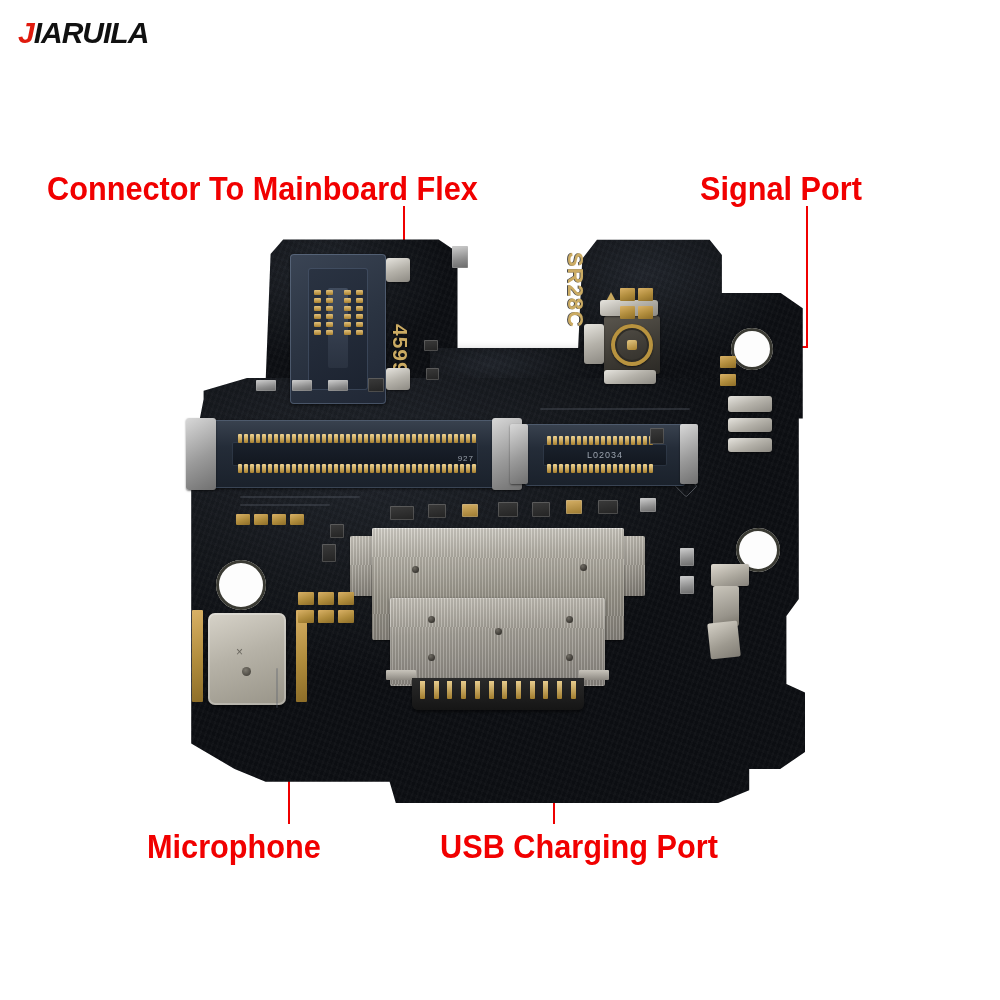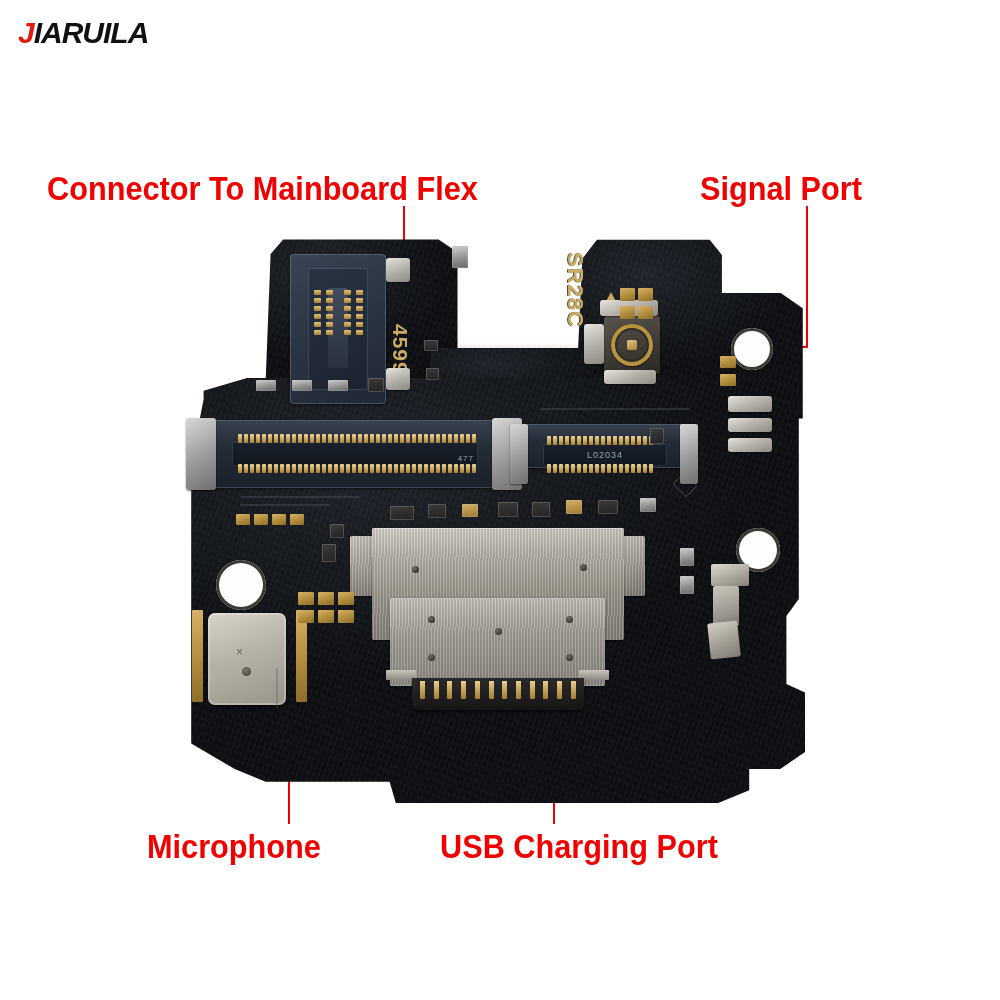--- a/index.html
+++ b/index.html
@@ -220,21 +220,21 @@
   .anchor {
     position: absolute;
     background: linear-gradient(150deg, #d8d8d8 0%, #9a9a9a 55%, #707070 100%);
     border-radius: 2px;
     box-shadow: 0 1px 2px rgba(0,0,0,0.5);
   }
 
   
   #btb-sec {
     position: absolute;
-    left: 345px; top: 196px; width: 160px; height: 44px;
+    left: 345px; top: 196px; width: 160px; height: 62px;
     background: linear-gradient(180deg, #39424f 0%, #242c38 40%, #1a212b 100%);
     border-radius: 3px;
     box-shadow: inset 0 0 0 1px rgba(130,150,180,0.30), 0 1px 3px rgba(0,0,0,0.6);
   }
   #btb-sec .slot {
     position: absolute;
     left: 18px; right: 18px; top: 20px; height: 22px;
     background: linear-gradient(180deg, #1a212c 0%, #12171f 100%);
     border-radius: 2px;
     box-shadow: inset 0 0 0 1px rgba(110,130,160,0.25);
@@ -578,21 +578,21 @@
         <span class="p"></span>
       <span class="p"></span>
         <span class="p"></span>
         <span class="p"></span>
         <span class="p"></span>
       <span class="p"></span>
         <span class="p"></span>
         <span class="p"></span>
         <span class="p"></span>
     </div>
-    <div style="position:absolute; right:26px; top:34px; font-size:8px; color:#99a0ab; letter-spacing:1px;">477</div>
+    <div style="position:absolute; right:26px; top:34px; font-size:8px; color:#99a0ab; letter-spacing:1px;">927</div>
   </div>
   <div class="anchor" style="left:6px; top:190px; width:30px; height:72px; border-radius:3px;"></div>
   <div class="anchor" style="left:312px; top:190px; width:30px; height:72px; border-radius:3px;"></div>
 
   <div id="btb-sec">
     <div class="slot"></div>
     <div class="pinrow" style="left:22px; top:12px;">
       <span class="p"></span>
         <span class="p"></span>
         <span class="p"></span>

